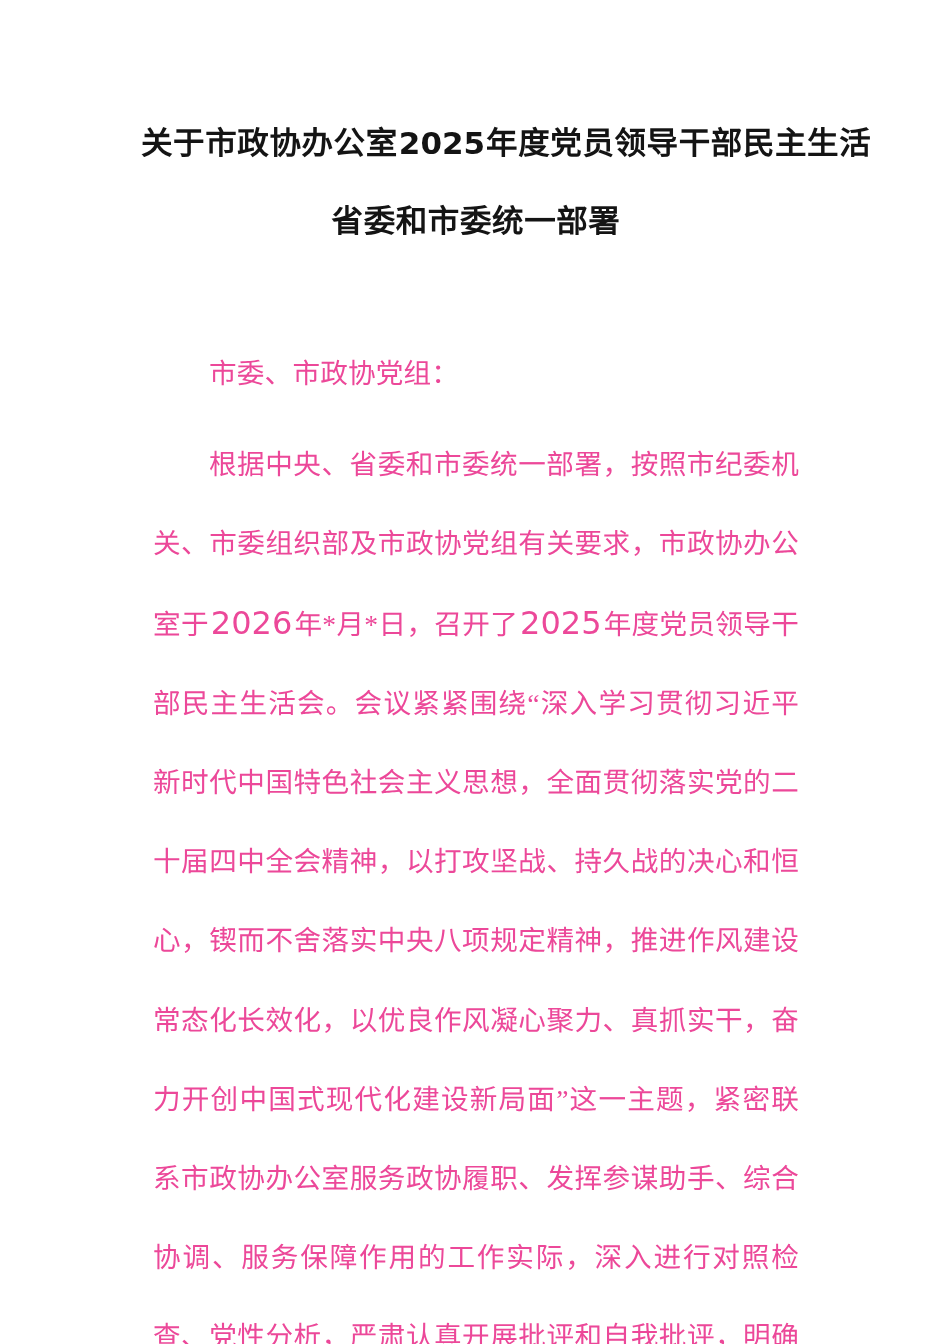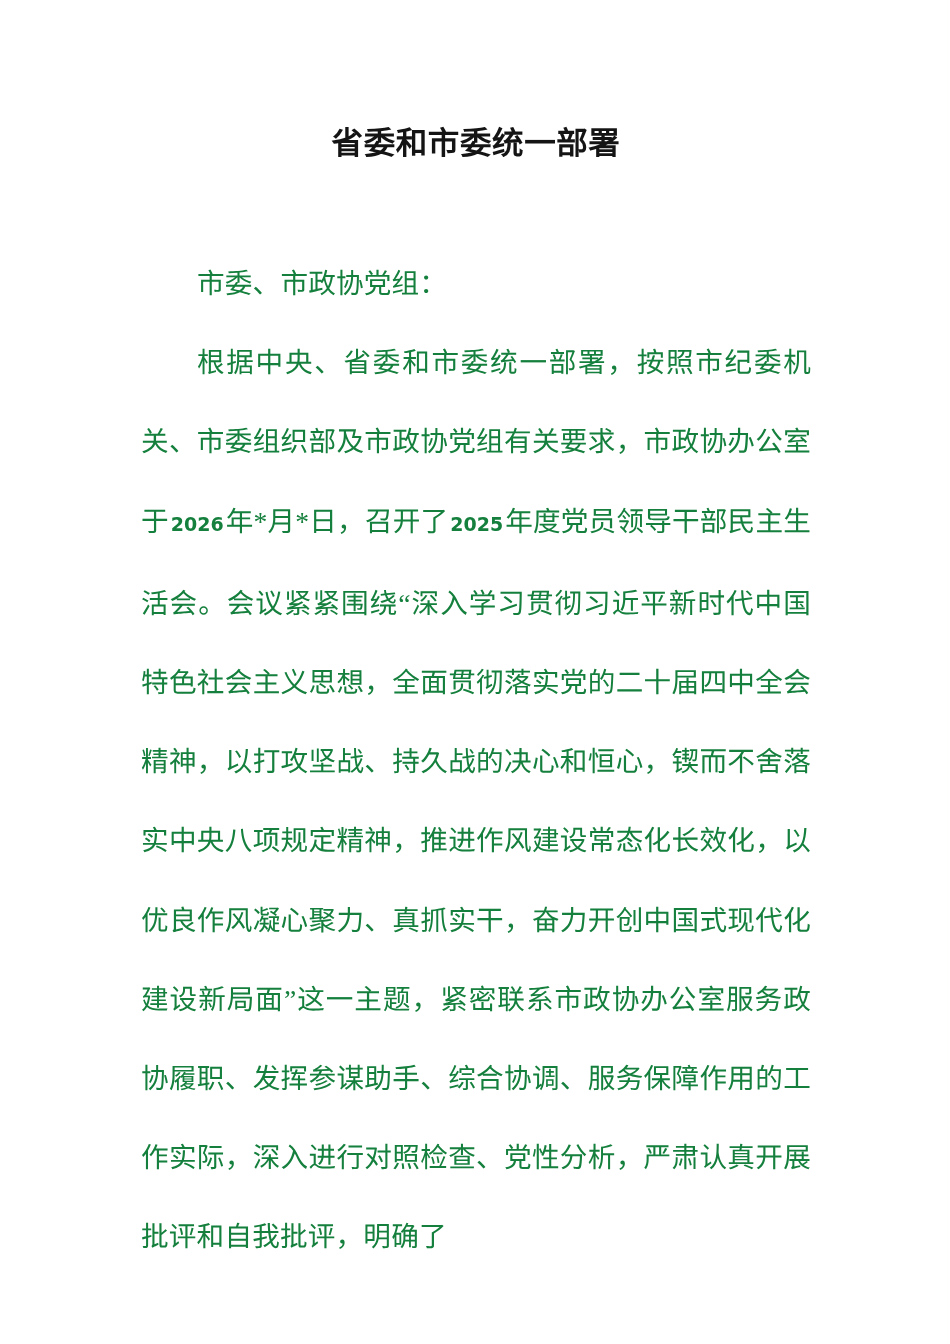--- a/index.html
+++ b/index.html
@@ -56,62 +56,63 @@
     display: block;
     text-align: center;
   }
 
   
   .body-block {
     padding-top: 62px;
   }
 
   p.para {
-    margin: 0;
+    margin: 12px;
     padding: 0;
     font-family: "Liberation Serif", "DejaVu Serif", serif;
     font-size: 27.6px;
     line-height: 79.2px;
-    color: #15803d;
+    color: #ec4899;
     text-align: justify;
     text-justify: inter-character;
     text-indent: 56px;
     letter-spacing: 0.2px;
     word-break: break-all;
   }
 
   p.para.no-indent {
     text-indent: 56px;
   }
 
   
 
   
   .num {
     font-family: "DejaVu Sans", "Liberation Sans", sans-serif;
-    font-weight: 700;
-    font-size: 19px;
+    font-weight: 400;
+    font-size: 32px;
     letter-spacing: 0;
     padding: 0 2px;
   }
 
   .doc-title .num {
     font-size: 31px;
     font-weight: 700;
     padding: 0 1px;
   }
 </style>
 </head>
 <body>
 
 <div class="page" style="background: rgb(255, 255, 255);">
 
   <div class="content">
 
     <h1 class="doc-title">
+      <span class="title-line-1"><span>关于市政协办公室</span><span class="num">2025</span><span>年度党员领导干部民主生活</span></span>
       <span class="title-line-2">省委和市委统一部署</span>
     </h1>
 
     <div class="body-block">
 
       <p class="para no-indent">市委、市政协党组：</p>
 
       <p class="para"><span>根据中央、省委和市委统一部署，按照市纪委机关、市委组织部及市政协党组有关要求，市政协办公室于</span><span class="num">2026</span><span>年*月*日，召开了</span><span class="num">2025</span><span>年度党员领导干部民主生活会。会议紧紧围绕“深入学习贯彻习近平新时代中国特色社会主义思想，全面贯彻落实党的二十届四中全会精神，以打攻坚战、持久战的决心和恒心，锲而不舍落实中央八项规定精神，推进作风建设常态化长效化，以优良作风凝心聚力、真抓实干，奋力开创中国式现代化建设新局面”这一主题，紧密联系市政协办公室服务政协履职、发挥参谋助手、综合协调、服务保障作用的工作实际，深入进行对照检查、党性分析，严肃认真开展批评和自我批评，明确了</span></p>
 
     </div>

